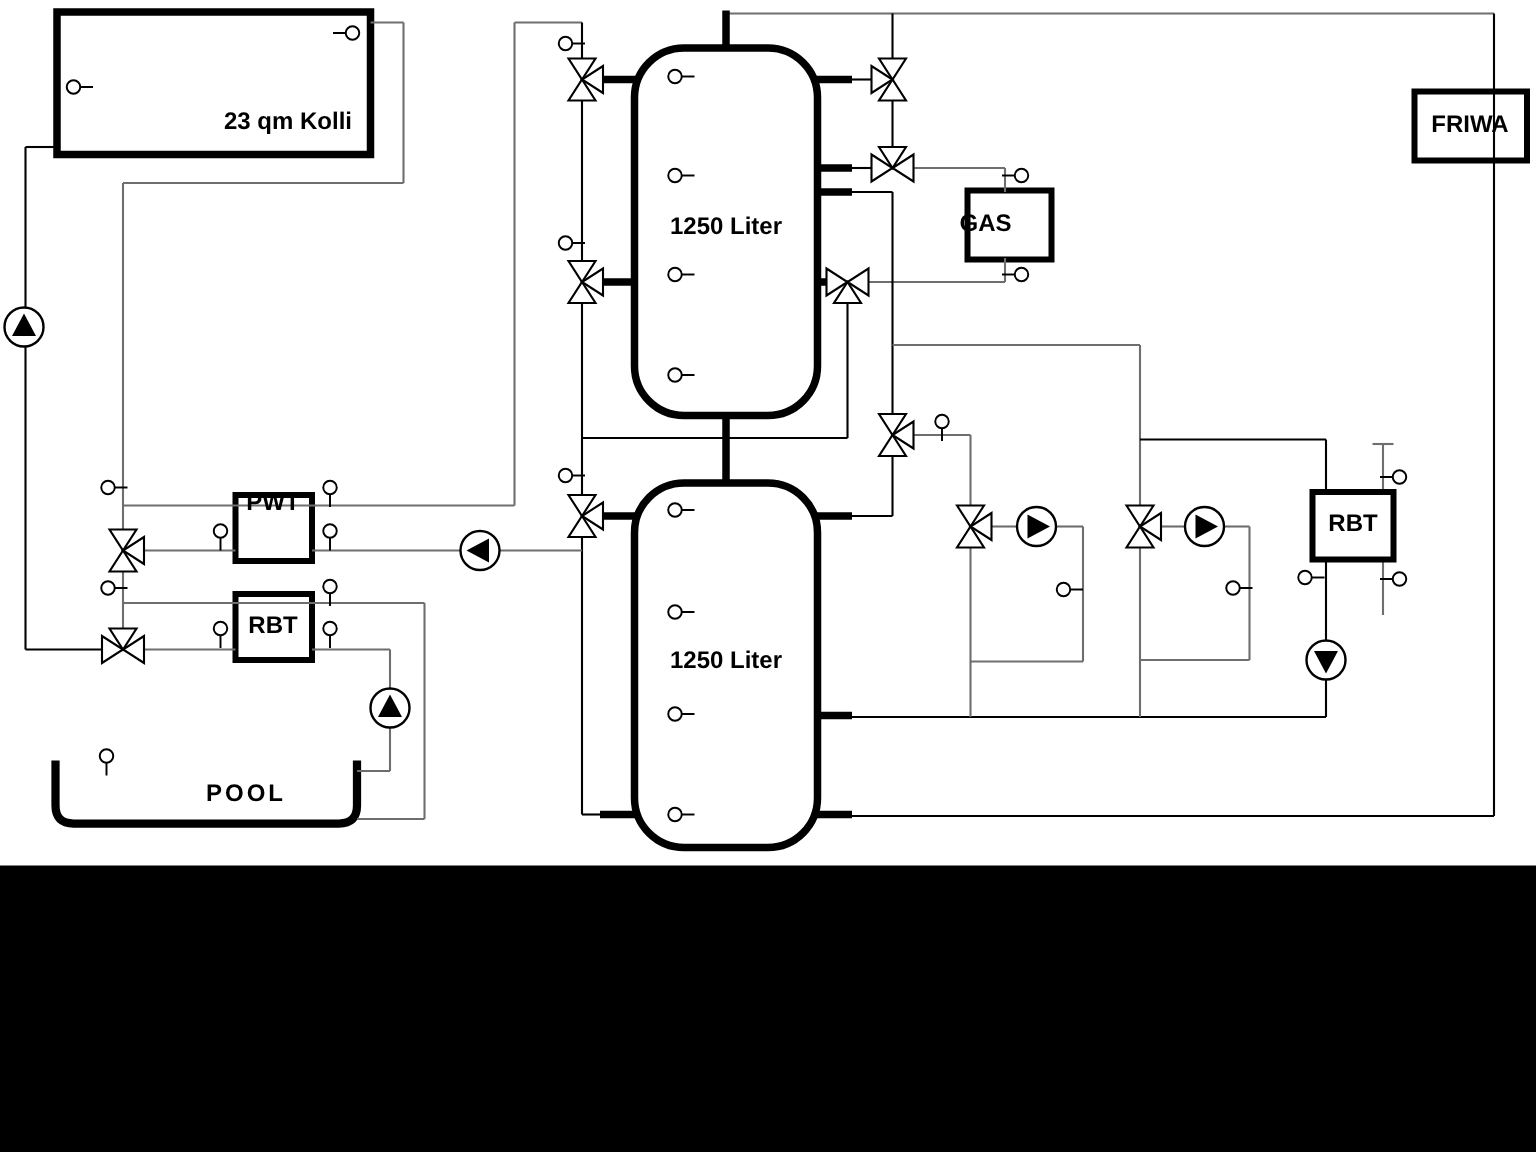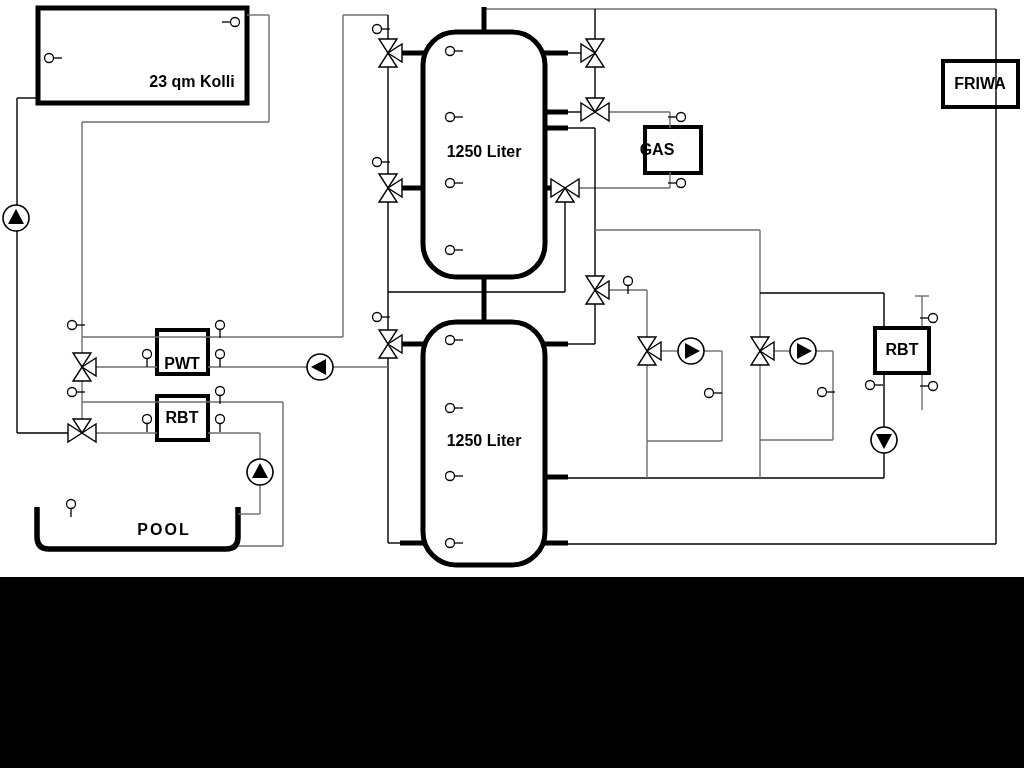--- a/index.html
+++ b/index.html
@@ -295,21 +295,21 @@
       </g>
       <g>
         <line x1="928.5" y1="386" x2="920" y2="386" stroke="#000000" stroke-width="1.3"></line>
         <circle cx="933" cy="386" r="4.5" fill="#fff" stroke="#000000" stroke-width="1.3"></circle>
       </g>
     </svg>
 
   <div class="lbl" style="left:192px;top:82px;">23 qm Kolli</div>
   <div class="lbl" style="left:484px;top:152px;">1250 Liter</div>
   <div class="lbl" style="left:484px;top:441px;">1250 Liter</div>
-  <div class="lbl" style="left:182px;top:364px;">PWT</div>
+  <div class="lbl" style="left:182px;top:336px;">PWT</div>
   <div class="lbl" style="left:182px;top:418px;">RBT</div>
   <div class="lbl" style="left:657px;top:150px;">GAS</div>
   <div class="lbl" style="left:902px;top:350px;">RBT</div>
   <div class="lbl" style="left:980px;top:84px;text-align:center;">FRIWA</div>
   <div class="lbl spread" style="left:140px;top:530px;padding-left:48px;">POOL</div>
 
   <div id="bottom-bar" style="background: rgb(0, 0, 0);"></div>
 </div>
 
 </body></html>

